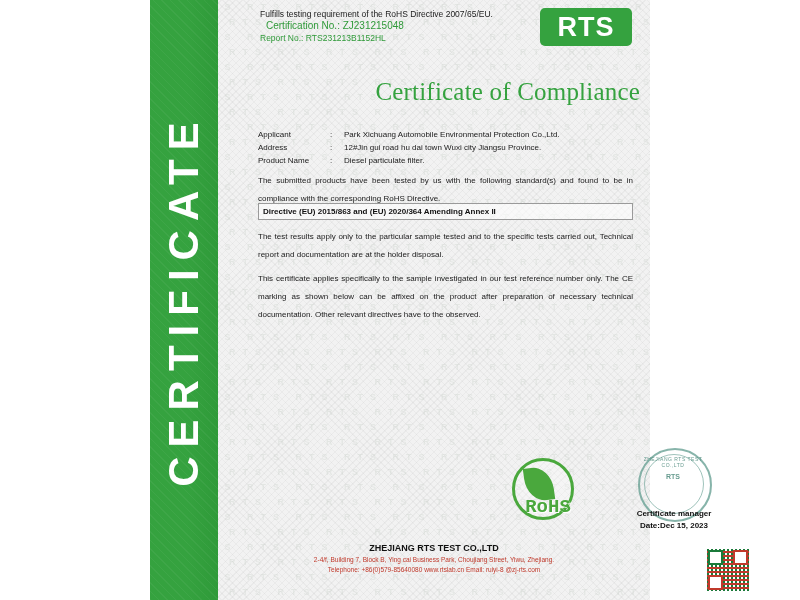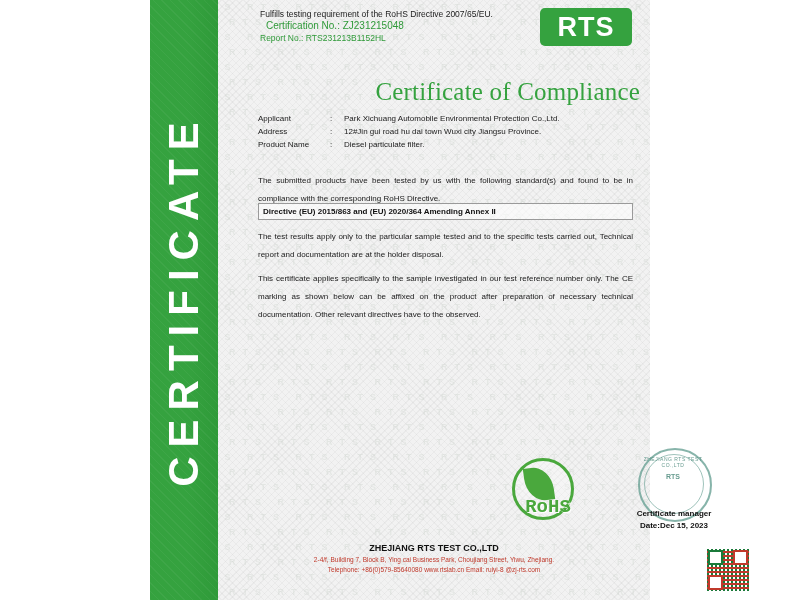--- a/index.html
+++ b/index.html
@@ -142,21 +142,21 @@
     color: #35a23f;
     font-size: 25px;
     font-family: "Liberation Serif", serif;
     letter-spacing: 0.2px;
   }
 
   
   .fields {
     position: absolute;
     left: 108px;
-    top: 112px;
+    top: 128px;
     width: 375px;
     font-size: 8px;
     color: #1a1a1a;
   }
   .field-row {
     display: flex;
     line-height: 13px;
   }
   .field-label { width: 72px; }
   .field-colon { width: 14px; }

